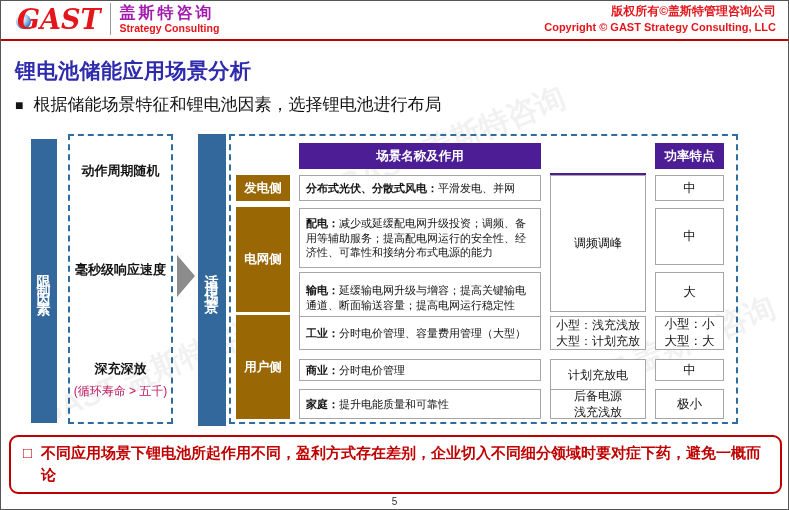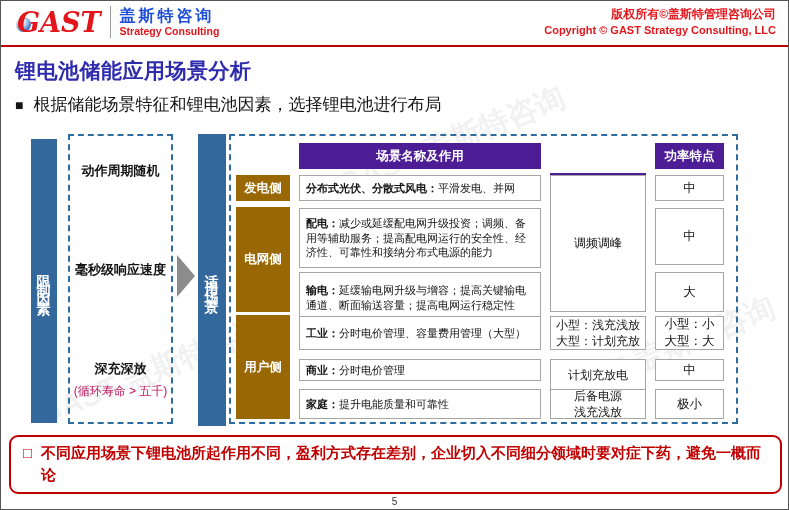--- a/index.html
+++ b/index.html
@@ -1,34 +1,34 @@
 <!DOCTYPE html>
 <html><head>
 <meta charset="utf-8">
 <style>
   * { margin:0; padding:0; box-sizing:border-box; }
   body { background:#e8e8e8; font-family:"Liberation Sans","DejaVu Sans",sans-serif; }
   .slide { position:relative; width:789px; height:510px; background:#ffffff;
            border:1px solid #555; overflow:hidden; }
 
   
-  .hdr { position:absolute; left:0; top:0; width:100%; height:46px;
+  .hdr { position:absolute; left:0; top:0; width:100%; height:40px;
          border-bottom:2px solid #c00000; display:flex; align-items:center;
          justify-content:space-between; padding:2px 12px 4px 14px; background:#fff; }
   .logo-wrap { display:flex; align-items:center; gap:9px; }
   .gast-mark { position:relative; font-family:"DejaVu Serif","Liberation Serif",serif;
                font-style:italic; font-weight:bold; font-size:27px; color:#e4151b;
                line-height:1; padding-left:2px; }
   .globe { position:absolute; left:1px; top:8px; width:15px; height:15px; border-radius:50%;
            background:radial-gradient(circle at 35% 30%, #ffffff 0%, #bcd8f2 35%, #2c6fbf 75%, #1a4f92 100%);
            z-index:0; }
   .gast-txt { position:relative; z-index:1; }
   .logo-div { width:1px; height:32px; background:#9a9a9a; }
   .logo-col { display:flex; flex-direction:column; line-height:1.15; }
-  .logo-cn { color:#1d4ed8; font-weight:bold; font-size:16px; letter-spacing:3px; }
+  .logo-cn { color:#a21caf; font-weight:bold; font-size:16px; letter-spacing:3px; }
   .logo-en { color:#e4151b; font-size:10.5px; font-weight:bold; }
   .copy { text-align:right; color:#e4151b; line-height:1.3; }
   .copy-cn { font-size:12px; font-weight:bold; }
   .copy-en { font-size:11px; font-weight:bold; }
 
   
   .title { position:absolute; left:14px; top:56px; font-size:21px; font-weight:bold;
            color:#2e2bad; letter-spacing:0.5px; }
   .subhead { position:absolute; left:14px; top:92px; font-size:17px; color:#141414;
              display:flex; align-items:center; gap:10px; }

